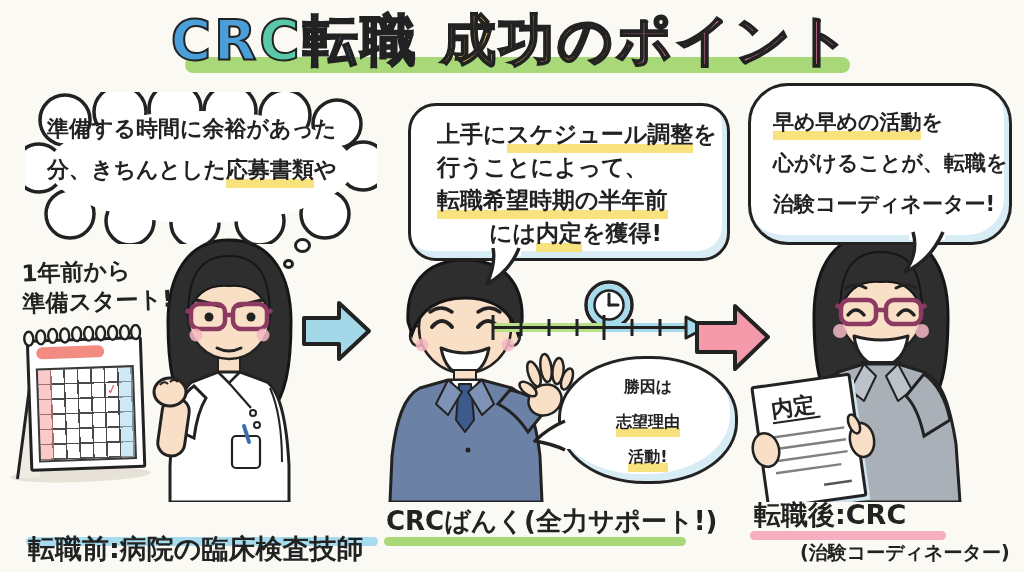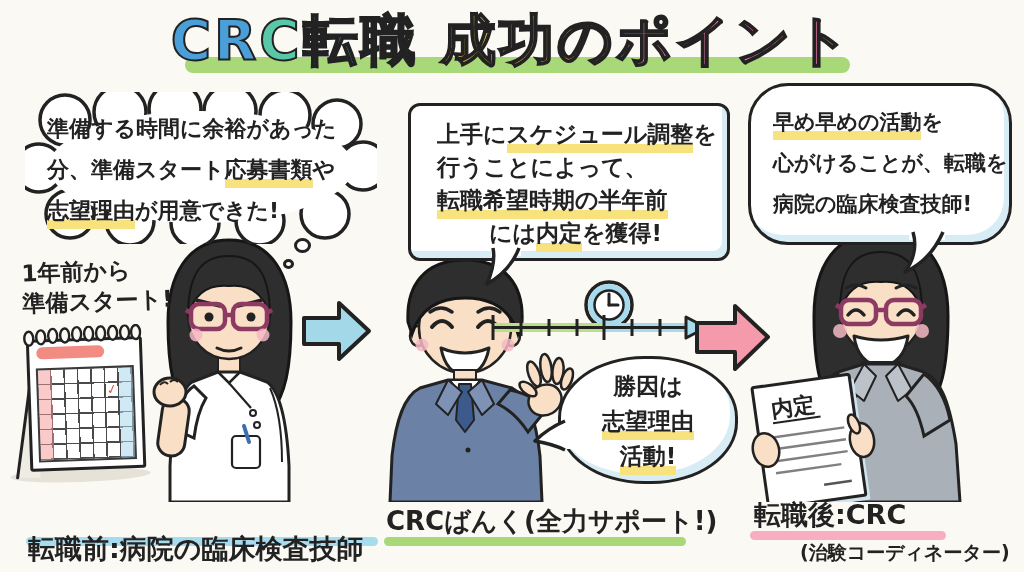--- a/index.html
+++ b/index.html
@@ -15,26 +15,26 @@
   .title { position:absolute; left:0; right:0; top:4px; text-align:center;
     font-size:55px; font-weight:800; letter-spacing:3px;
     -webkit-text-stroke:2px #222; }
   
   .bubble { position:absolute; background:#fff; border:3.5px solid #222; z-index:5;
     box-shadow: inset -5px -7px 0 #d8ecf6; }
   .bubble .txt { position:relative; z-index:2; font-weight:700; }
   .thought { left:25px; top:92px; width:352px; height:152px; border:none; background:none; box-shadow:none; }
   .thought .cloud { position:absolute; inset:0; z-index:1; }
   .thought .txt { padding:16px 0 0 22px; font-size:22px; line-height:41px; }
-  .speech-schedule { left:408px; top:103px; width:322px; height:158px; border-radius:12px; }
+  .speech-schedule { left:408px; top:103px; width:322px; height:158px; border-radius:28px; }
   .speech-schedule .txt { padding:12px 0 0 26px; font-size:23px; line-height:33px; }
   .speech-point { left:748px; top:83px; width:264px; height:162px; border-radius:40px; }
   .speech-point .txt { padding:16px 0 0 22px; font-size:21px; line-height:41px; }
   .speech-win { left:558px; top:356px; width:180px; height:128px; border-radius:48%; text-align:center; }
-  .speech-win .txt { padding-top:10px; font-size:23px; line-height:35px; }
+  .speech-win .txt { padding-top:10px; font-size:16px; line-height:35px; }
   .indent { padding-left:52px; }
   .hl { background:linear-gradient(#f8e27d,#f8e27d) left bottom / 100% 9px no-repeat; padding-bottom:6px; }
   .tail { position:absolute; z-index:3; }
   .trail-dot { position:absolute; background:#fff; border:3px solid #222; border-radius:50%; z-index:4; }
   
   .cal-note { position:absolute; left:22px; top:256px; font-size:23px; font-weight:700;
     line-height:30px; transform:rotate(-2deg); z-index:4; }
   .calendar { position:absolute; left:16px; top:322px; width:128px; height:160px;
     transform:rotate(-2deg); z-index:2; }
   .cal-shadow { position:absolute; left:-8px; bottom:0; width:140px; height:14px;
@@ -85,22 +85,21 @@
         <circle cx="45" cy="122" r="24"></circle>
           <circle cx="105" cy="129" r="24"></circle>
           <circle cx="170" cy="131" r="24"></circle>
         <circle cx="235" cy="129" r="24"></circle>
           <circle cx="300" cy="122" r="24"></circle>
       </g>
       <ellipse cx="176" cy="75" rx="152" ry="56" fill="#fff"></ellipse>
     </svg>
     <div class="txt">
       <div><span>準備する時間に余裕があった</span></div>
-      <div><span>分、準備スタート</span><span class="hl">応募書類</span><span>や</span></div>
-      <div><span class="hl">志望理由</span><span>が用意できた!</span></div>
+      <div><span>分、きちんとした</span><span class="hl">応募書類</span><span>や</span></div>
     </div>
   </div>
   <div class="trail-dot" style="left:294px; top:238px; width:17px; height:15px;"></div>
   <div class="trail-dot" style="left:283px; top:259px; width:11px; height:10px;"></div>
 
   <div class="cal-note">
     <div>1年前から</div>
     <div>準備スタート!</div>
   </div>
   <div class="calendar">
@@ -246,21 +245,21 @@
   </div>
 
   <svg class="gfx" style="left:695px; top:303px;" width="76" height="70" viewBox="0 0 76 70">
     <polygon points="2,20 40,20 40,3 73,34 40,66 40,49 2,49" fill="#f49aab" stroke="#222" stroke-width="4" stroke-linejoin="round"></polygon>
   </svg>
 
   <div class="bubble speech-point">
     <div class="txt">
       <div><span class="hl">早め早めの活動</span><span>を</span></div>
       <div>心がけることが、転職を</div>
-      <div>病院の臨床検査技師!</div>
+      <div>治験コーディネーター!</div>
     </div>
     <svg class="tail" style="left:152px; bottom:-34px;" width="48" height="46" viewBox="0 0 48 46">
       <rect x="6" y="0" width="36" height="10" fill="#fff"></rect>
       <path d="M10,2 C14,16 12,28 2,42 C20,34 32,20 40,2" fill="#fff" stroke="#222" stroke-width="3.5" stroke-linejoin="round"></path>
     </svg>
   </div>
 
   <svg class="figure" style="left:742px; top:224px;" width="278" height="278" viewBox="0 0 278 278">
     <path d="M139,8 C94,8 72,42 72,92 C72,146 80,172 94,188 L184,188 C198,172 206,146 206,92 C206,42 184,8 139,8 Z" fill="#2e2e2e" stroke="#161616" stroke-width="3"></path>
     <rect x="128" y="122" width="22" height="24" fill="#fadfc7" stroke="#222" stroke-width="2"></rect>

